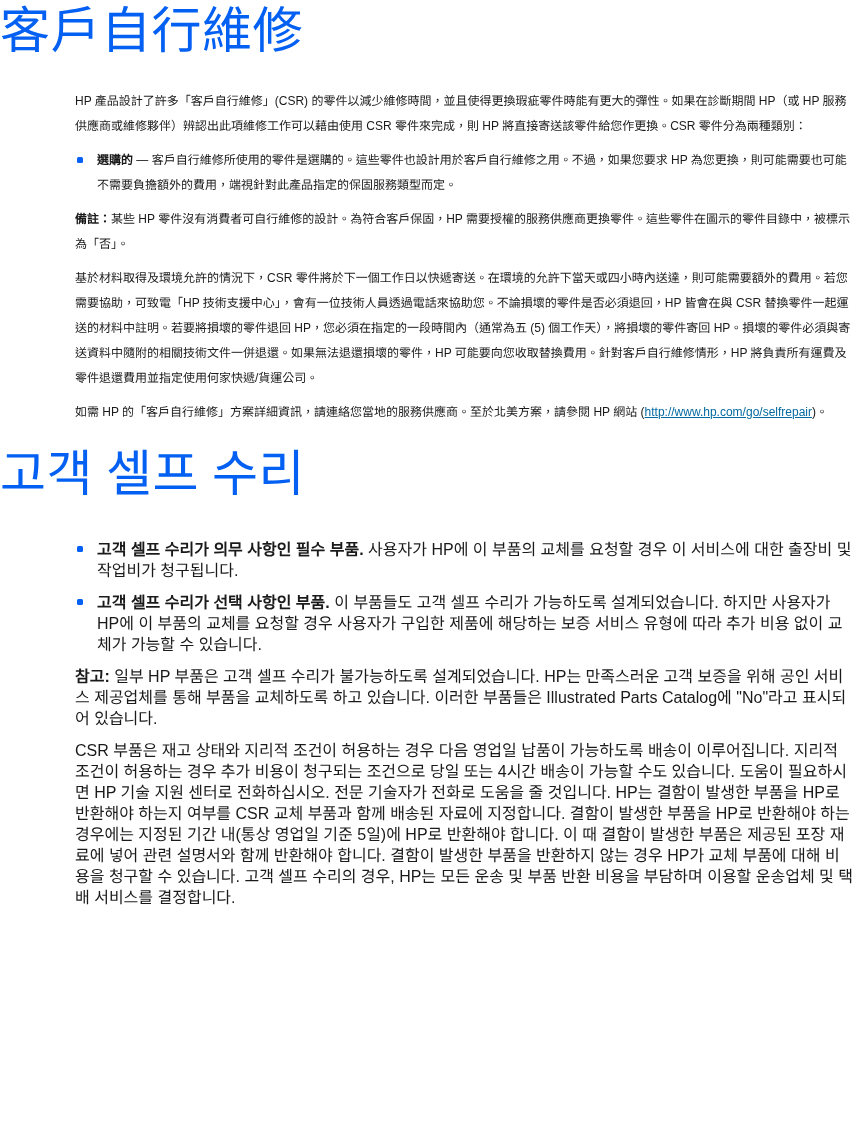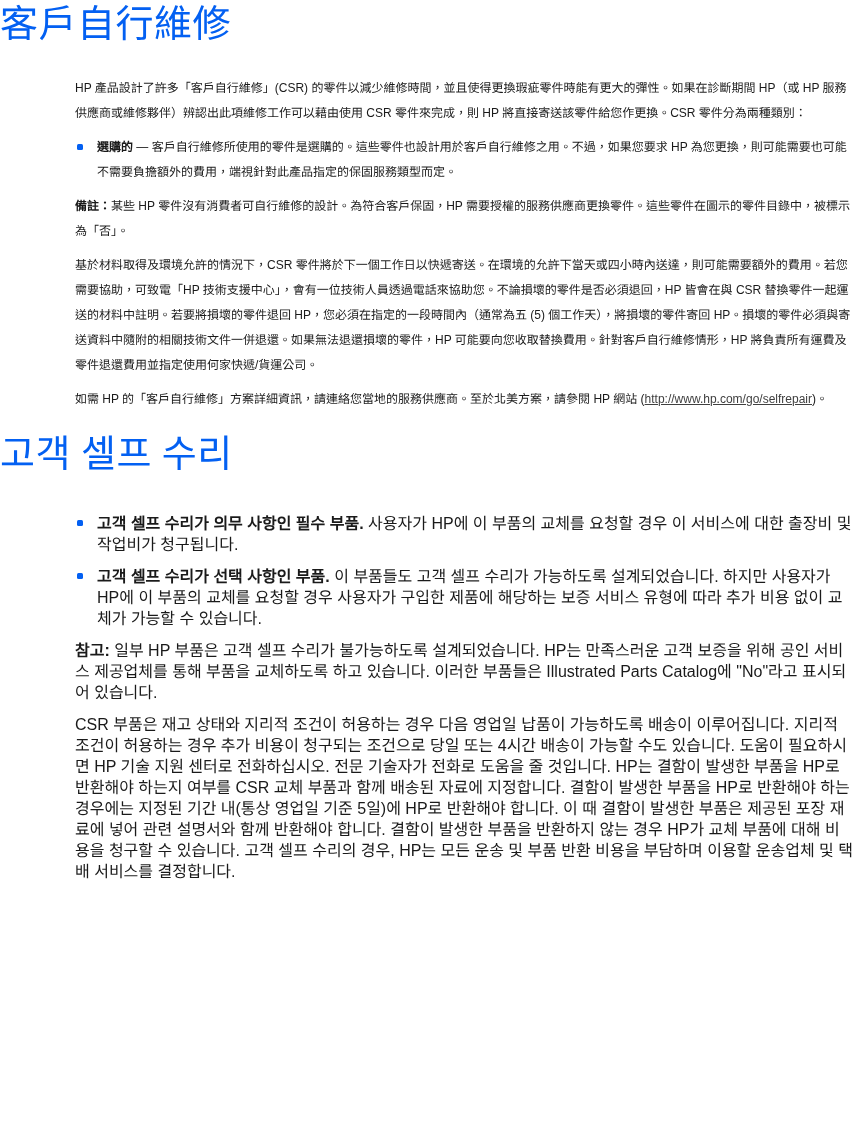--- a/index.html
+++ b/index.html
@@ -14,21 +14,21 @@
     font-family: "Liberation Sans", "DejaVu Sans", sans-serif;
     color: #1a1a1a;
   }
   .page {
     padding: 4px 2px 0 0;
   }
   .doc-section { margin: 0; }
   .sec-ko { margin-top: 22px; }
 
   .section-heading {
-    font-size: 38px;
+    font-size: 50px;
     line-height: 1.1;
     font-weight: 500;
     letter-spacing: 0.5px;
     color: #0360f2;
     margin: 0 0 30px 0;
   }
   .sec-ko .section-heading { margin-bottom: 37px; font-family: Liberation Serif, serif; }
 
   .section-content {
     margin-left: 75px;
@@ -60,21 +60,21 @@
     width: 6px;
     height: 6px;
     border-radius: 1.5px;
     background: #0360f2;
   }
   .sec-ko .bullet-item::before { top: 7px; }
 
   .emph { font-weight: 700; }
 
   .link {
-    color: #404040;
+    color: #0369a1;
     text-decoration: underline;
     cursor: pointer;
     text-align: center;
   }
 </style>
 </head>
 <body>
 
 <main class="page">
     <section class="doc-section sec-zh">

